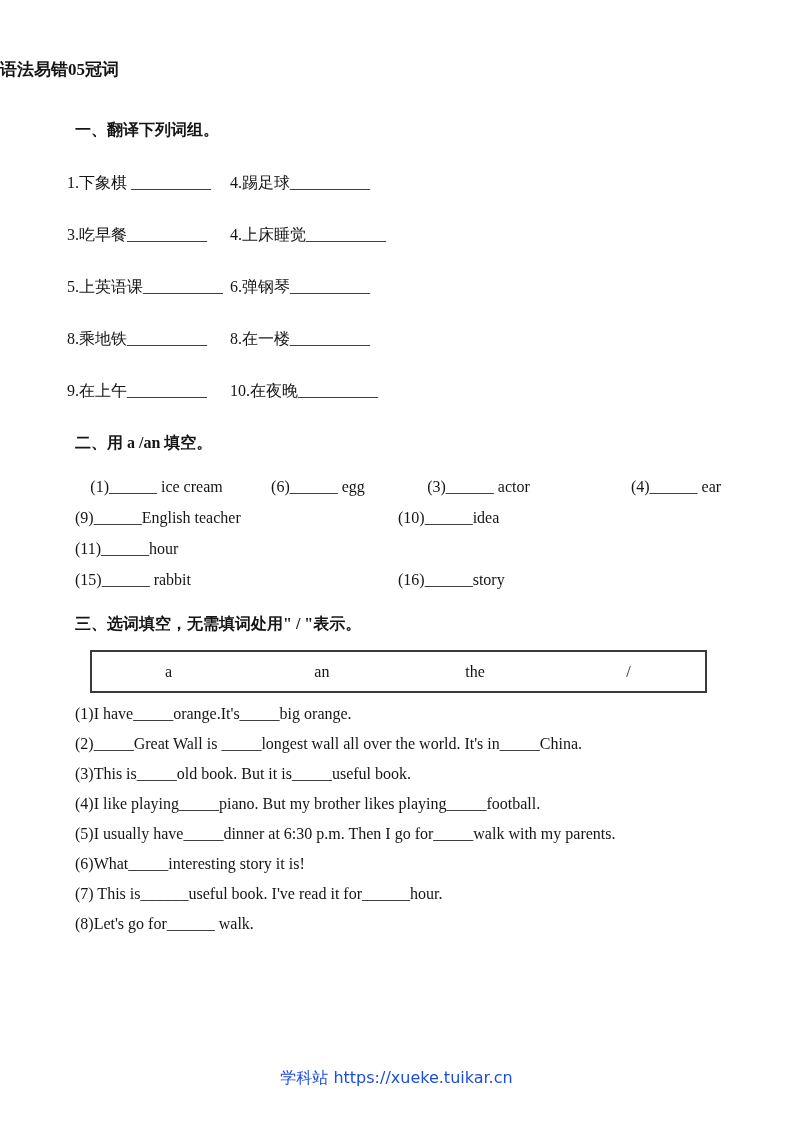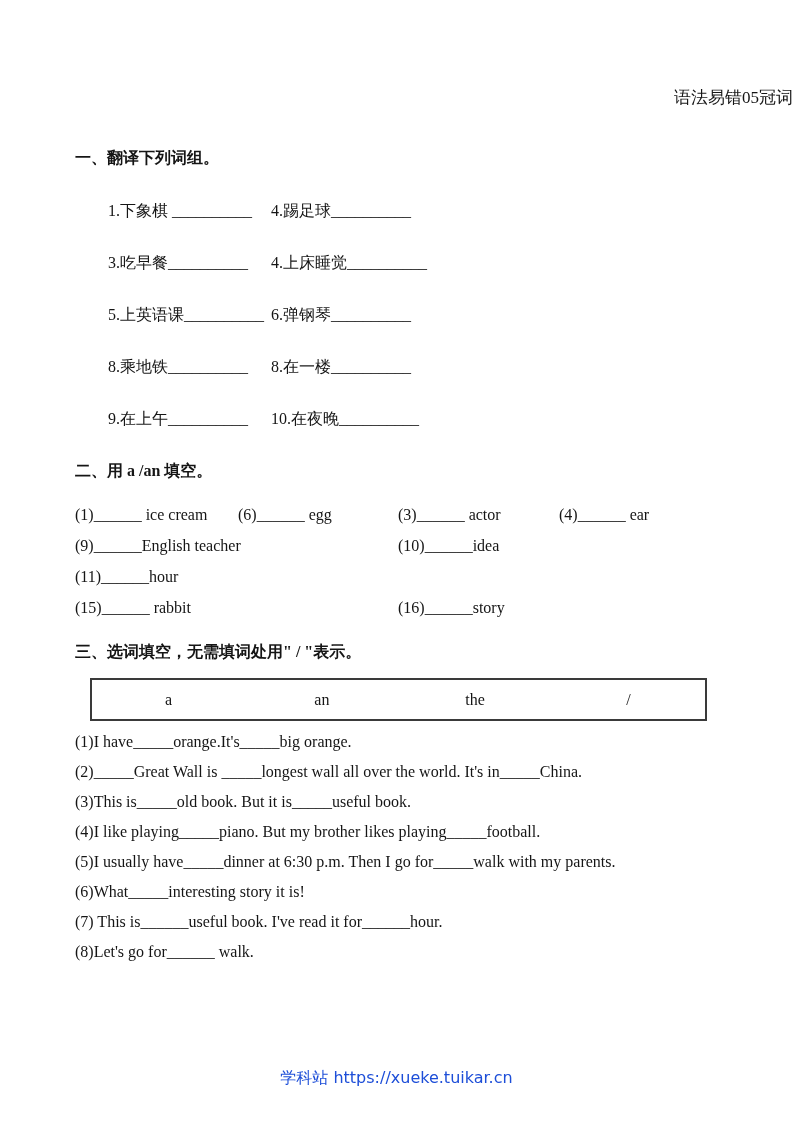--- a/index.html
+++ b/index.html
@@ -3,34 +3,34 @@
 <meta charset="utf-8">
 <style>
   * { margin:0; padding:0; box-sizing:border-box; }
   html, body { background:#ffffff; }
   .page {
     width:793px; height:1122px; background:#ffffff; position:relative;
     font-family:"Liberation Serif","DejaVu Serif",serif;
     color:#151515; font-size:16px; overflow:hidden;
   }
   .title {
-    padding-top:88px; text-align:right;
-    font-weight:normal; font-size:17px; line-height:20px;
+    padding-top:60px; text-align:left;
+    font-weight:bold; font-size:17px; line-height:20px;
   }
   .heading {
     margin-left:75px; font-weight:bold; font-size:16px; line-height:20px;
   }
   .h1 { margin-top:40px; }
   .h2 { margin-top:33px; }
   .h3 { margin-top:25px; }
-  .s1-row { display:flex; margin-left:108px; margin-top:34px; line-height:18px; }
+  .s1-row { display:flex; margin-left:67px; margin-top:34px; line-height:18px; }
   .s1-row .cell-a { width:163px; }
   .s2-row { display:grid; margin-left:75px; margin-top:13px; line-height:18px; }
   .s2-row.first { margin-top:25px; }
-  .s2-row.four { grid-template-columns:163px 160px 161px auto; }
+  .s2-row.four { grid-template-columns:163px 160px 161px auto;text-align:center; }
   .s2-row.two  { grid-template-columns:323px auto; }
   .options-table {
     margin:16px 0 0 90px; width:617px; height:43px;
     border:2px solid #3a3a3a; display:flex; align-items:center;
   }
   .options-table .opt { flex:1; text-align:center; }
   .sentence { margin-left:75px; line-height:30px; }
   .sentence.first { margin-top:6px; }
   .footer {
     position:absolute; bottom:33px; left:0; width:100%; text-align:center;

